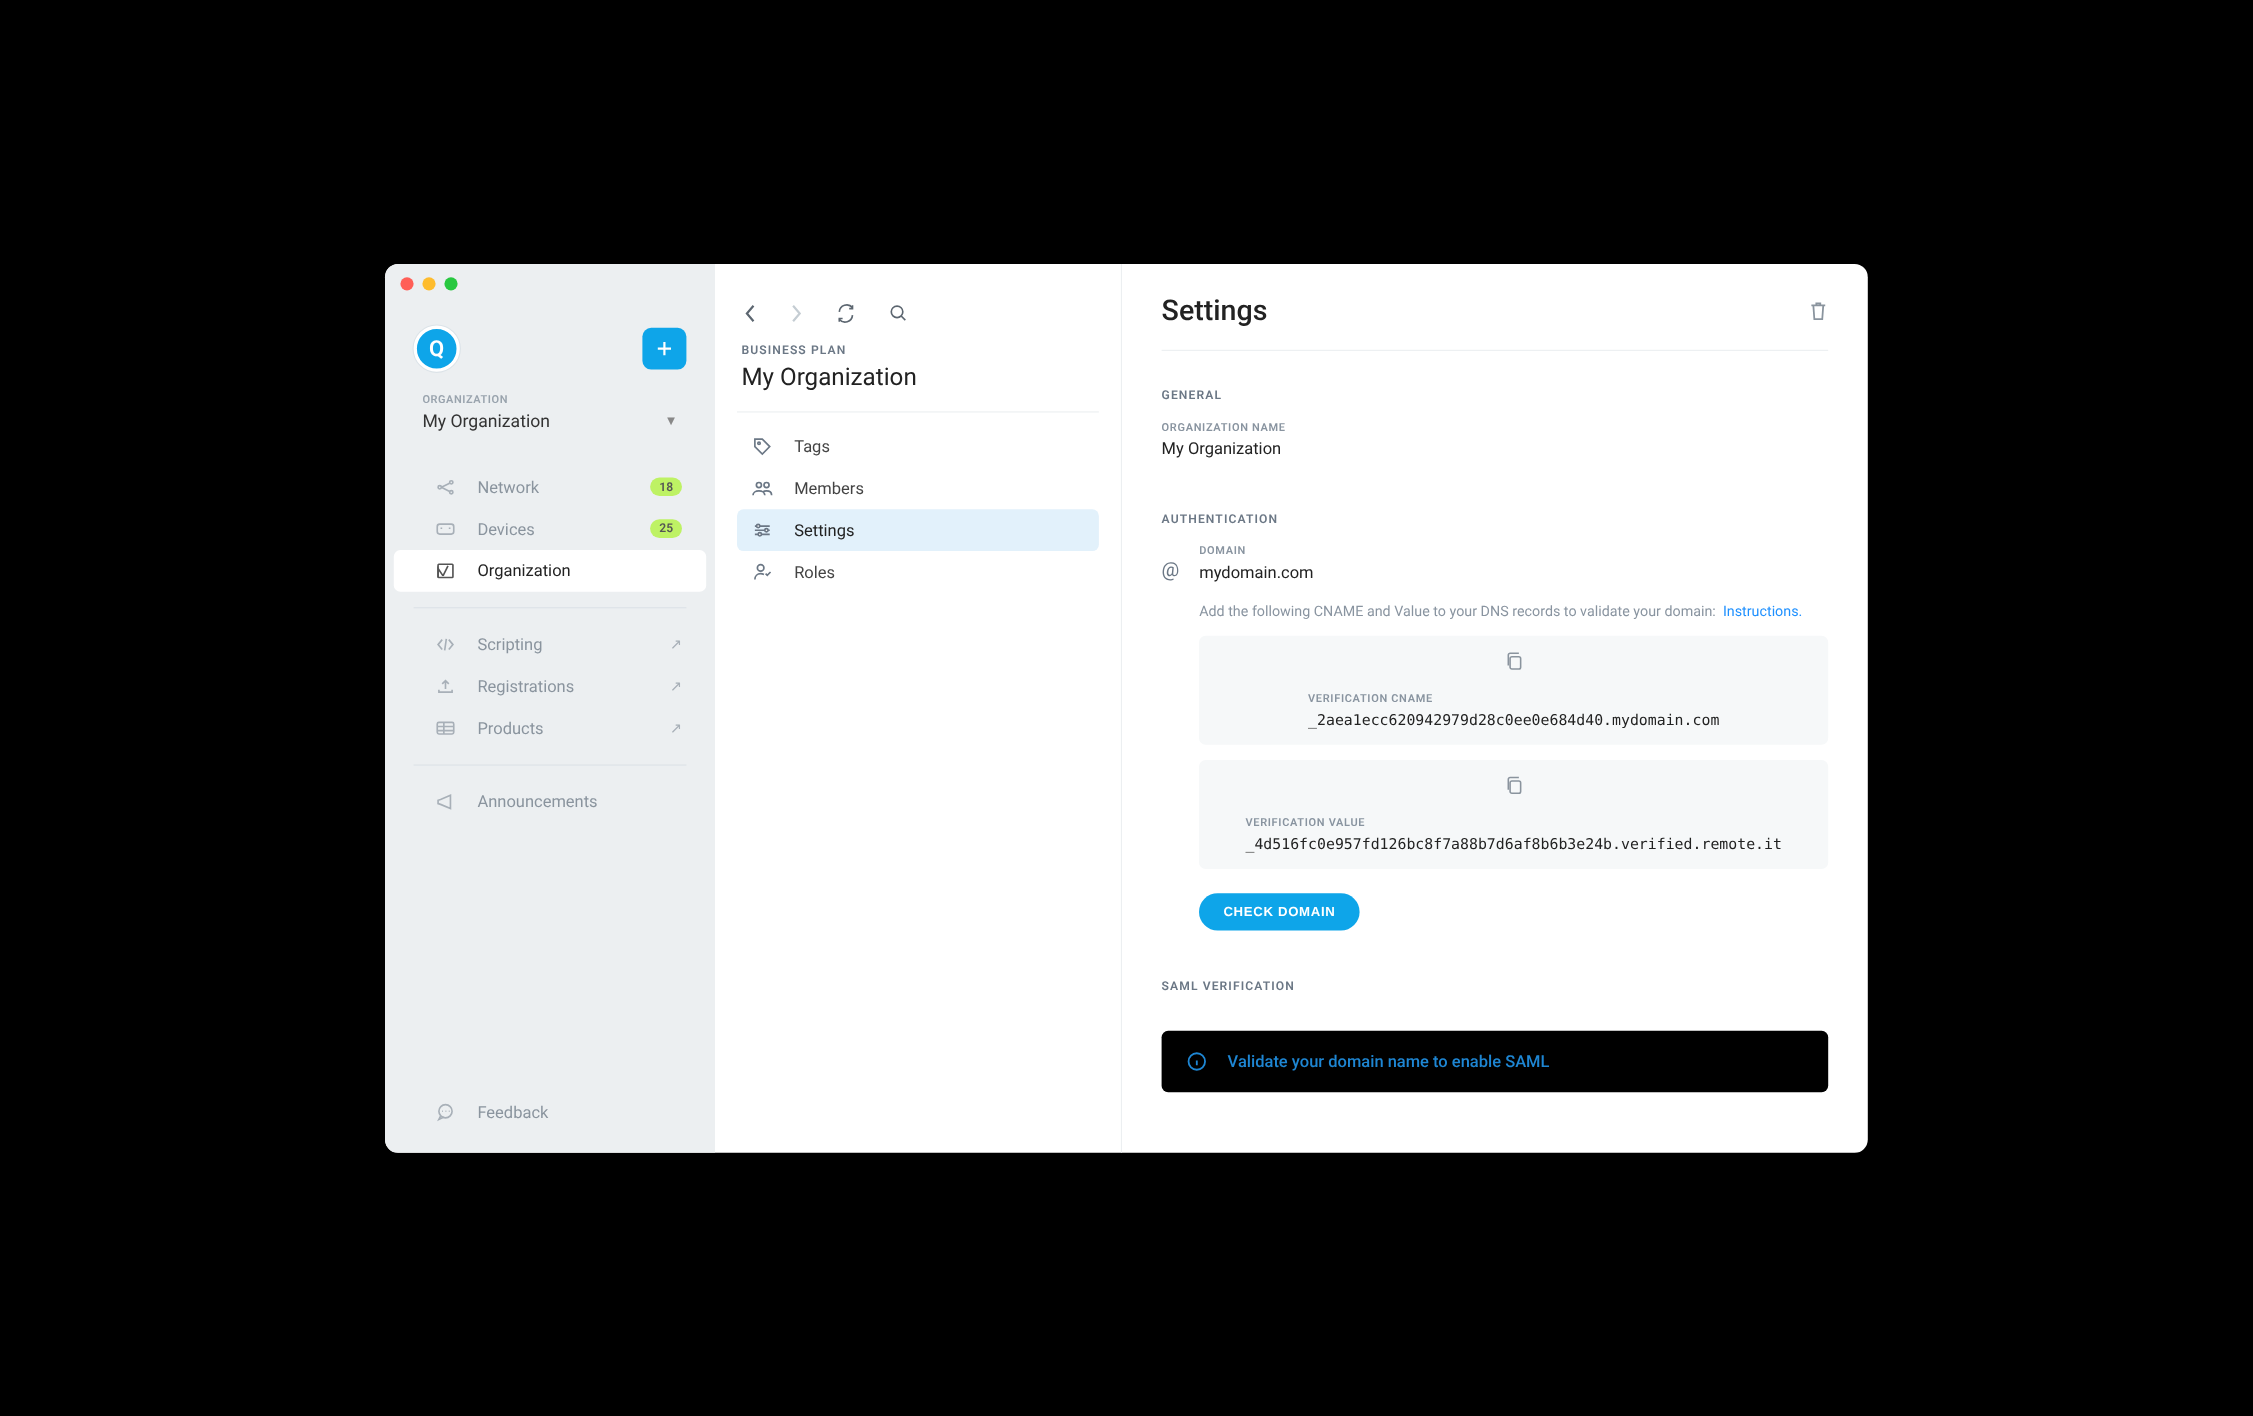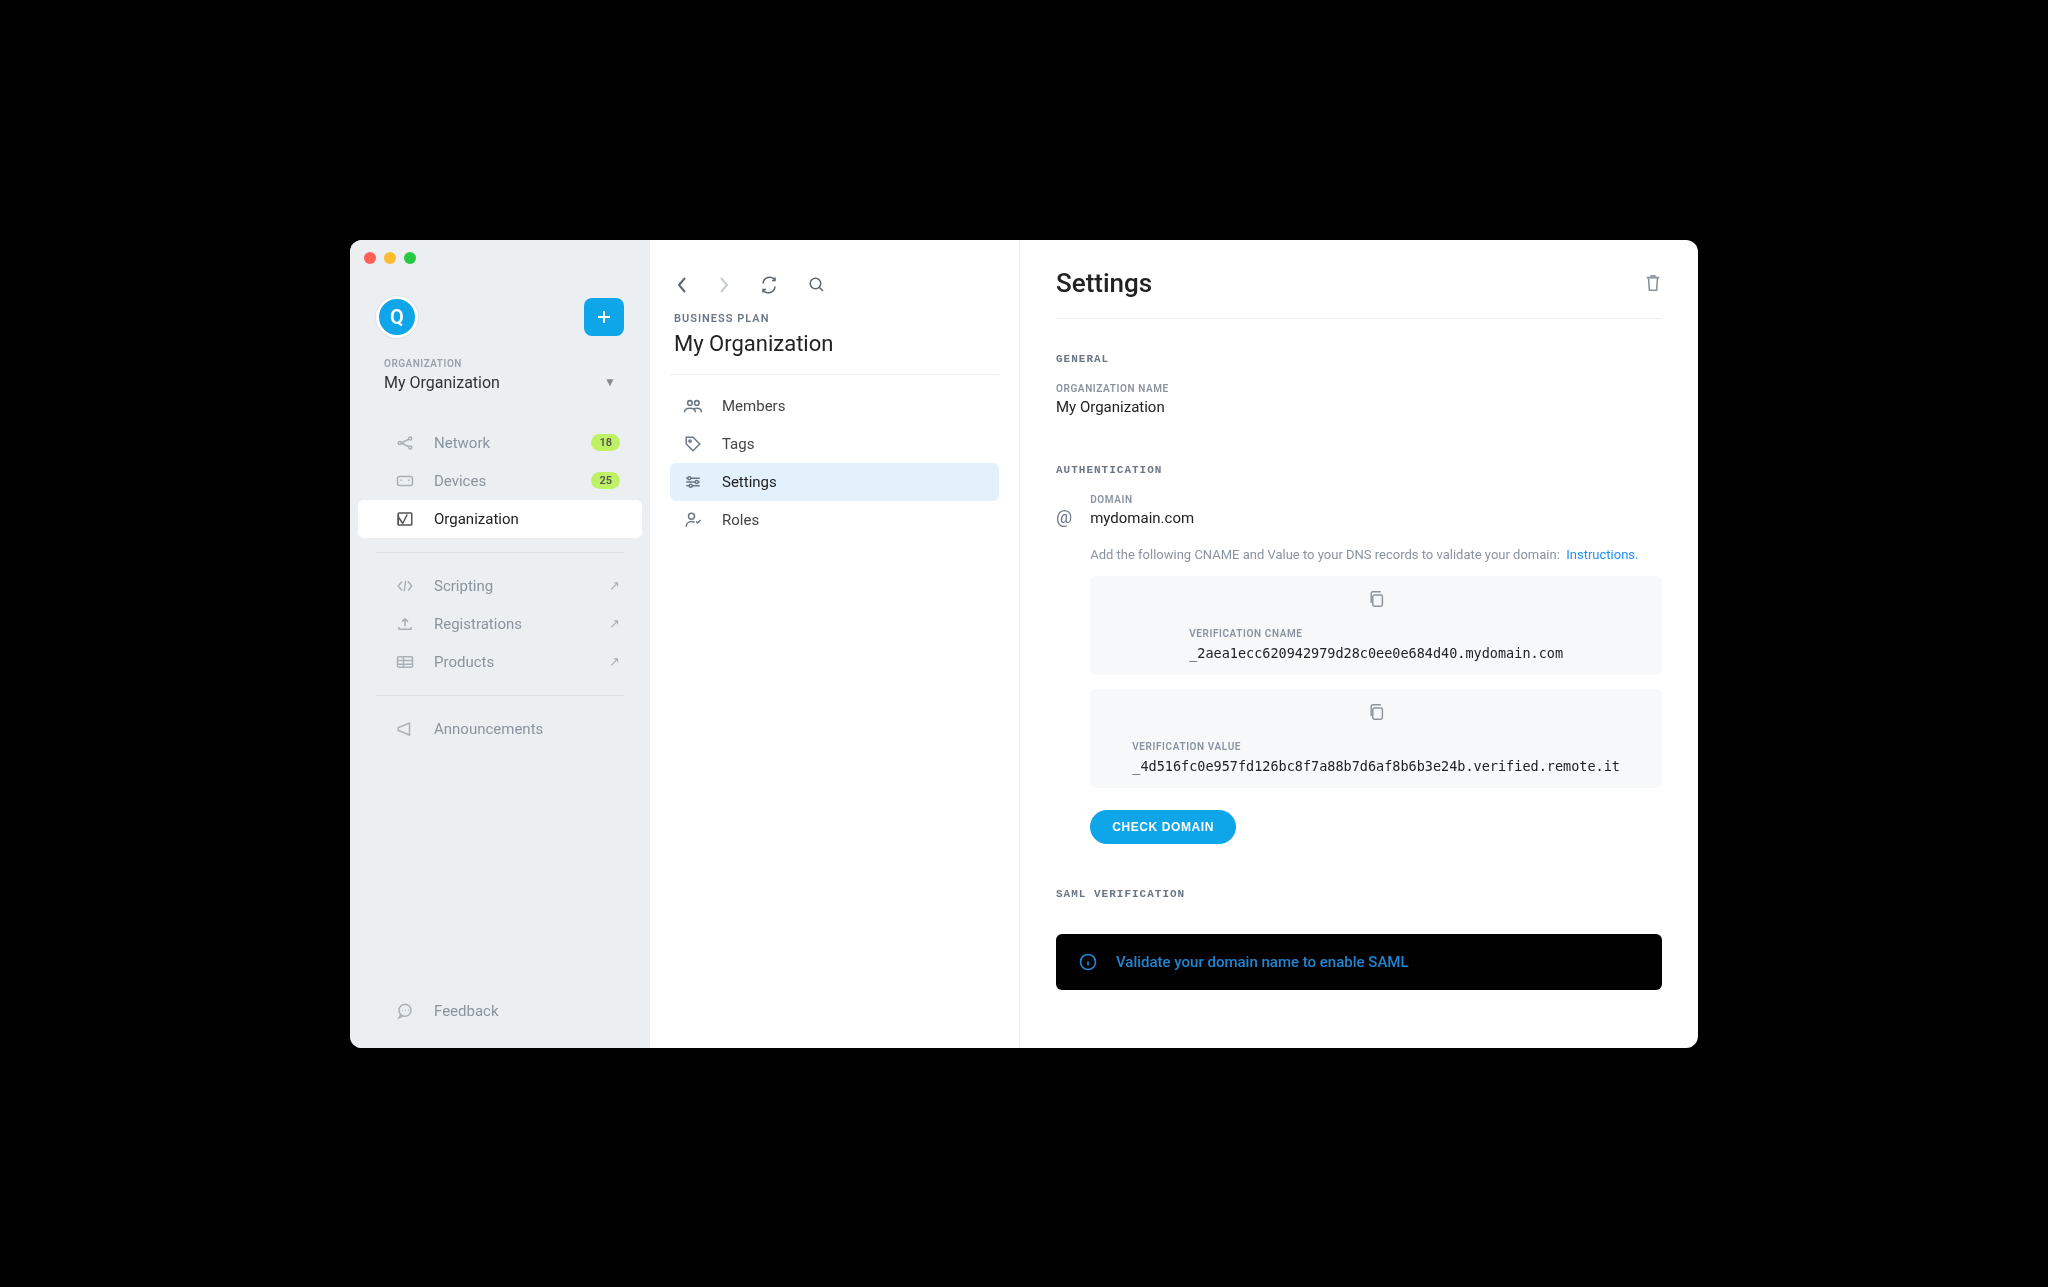--- a/index.html
+++ b/index.html
@@ -170,21 +170,20 @@
   .content-header h1 { font-size: 26px; font-weight: 500; color:#222; }
   .trash { color:#8a949e; cursor:pointer; }
 
   .section-label {
     font-size: 11px;
     letter-spacing: 1px;
     color:#6b7785;
     font-weight:600;
     margin-top: 34px;
     margin-bottom: 18px;
-    font-family: Liberation Mono, monospace;
   }
   .field-label {
     font-size: 10px;
     letter-spacing: 0.6px;
     color:#8994a0;
     font-weight:600;
   }
   .field-value {
     font-size: 15px;
     color:#222;
@@ -382,36 +381,36 @@
             <path d="M20 20l-5-5"></path>
           </svg>
       </span>
     </div>
     <div class="plan-label">BUSINESS PLAN</div>
     <div class="mid-title">My Organization</div>
     <div class="mid-divider"></div>
 
     <div class="sub-item">
       <span class="ico">
+        <svg width="18" height="18" viewBox="0 0 24 24" fill="none" stroke="currentColor" stroke-width="2">
+            <path d="M3 3h9l9 9-9 9-9-9z"></path>
+            <circle cx="8" cy="8" r="1.5"></circle>
+          </svg>
+      </span>
+      <span>Tags</span>
+    </div>
+    <div class="sub-item">
+      <span class="ico">
         <svg width="20" height="16" viewBox="0 0 26 20" fill="none" stroke="currentColor" stroke-width="2">
             <circle cx="9" cy="6" r="3"></circle>
             <circle cx="18" cy="6" r="3"></circle>
             <path d="M2 18c0-3 3-5 7-5s7 2 7 5M14 14c1-1 3-1 4-1 4 0 6 2 6 5"></path>
           </svg>
       </span>
       <span>Members</span>
-    </div>
-    <div class="sub-item">
-      <span class="ico">
-        <svg width="18" height="18" viewBox="0 0 24 24" fill="none" stroke="currentColor" stroke-width="2">
-            <path d="M3 3h9l9 9-9 9-9-9z"></path>
-            <circle cx="8" cy="8" r="1.5"></circle>
-          </svg>
-      </span>
-      <span>Tags</span>
     </div>
     <div class="sub-item active">
       <span class="ico">
         <svg width="18" height="16" viewBox="0 0 24 20" fill="none" stroke="currentColor" stroke-width="2">
             <path d="M3 5h18M3 10h18M3 15h18"></path>
             <circle cx="7" cy="5" r="2" fill="#fff"></circle>
             <circle cx="17" cy="10" r="2" fill="#fff"></circle>
             <circle cx="9" cy="15" r="2" fill="#fff"></circle>
           </svg>
       </span>

